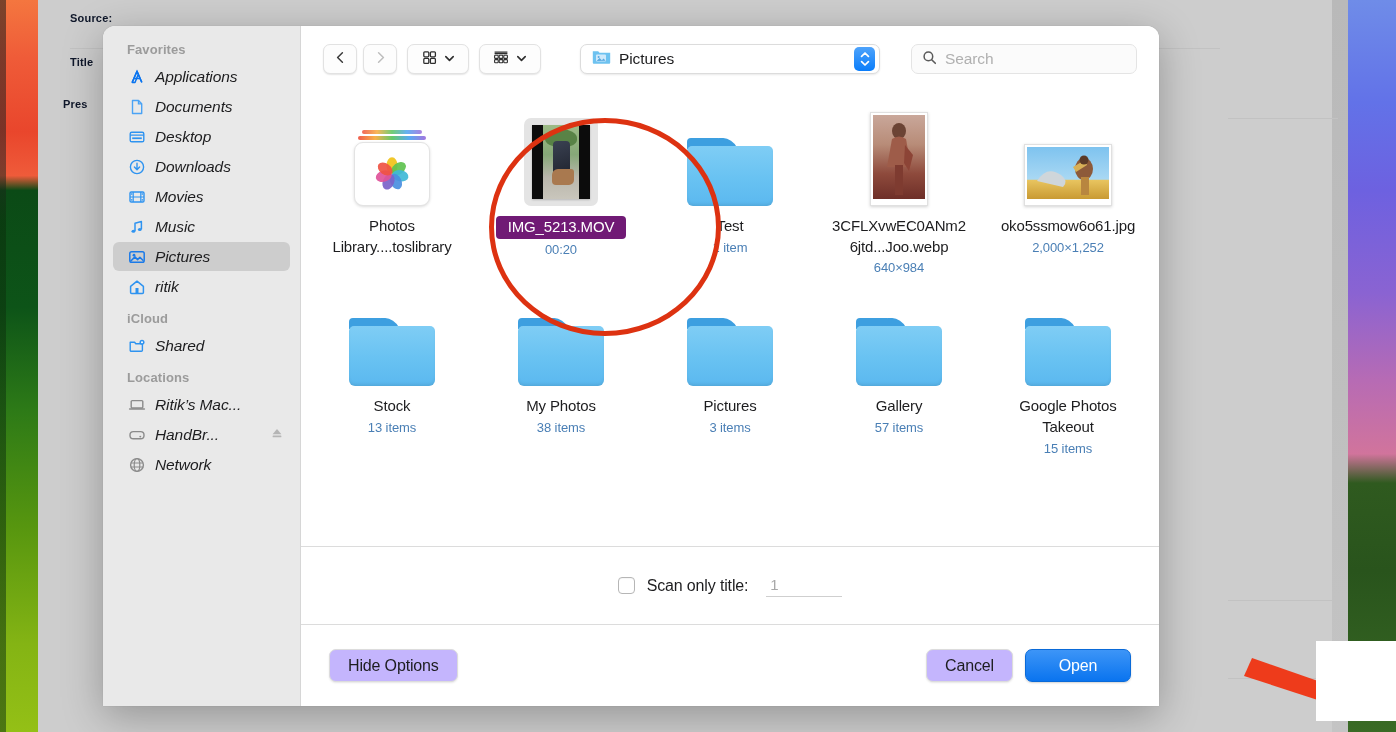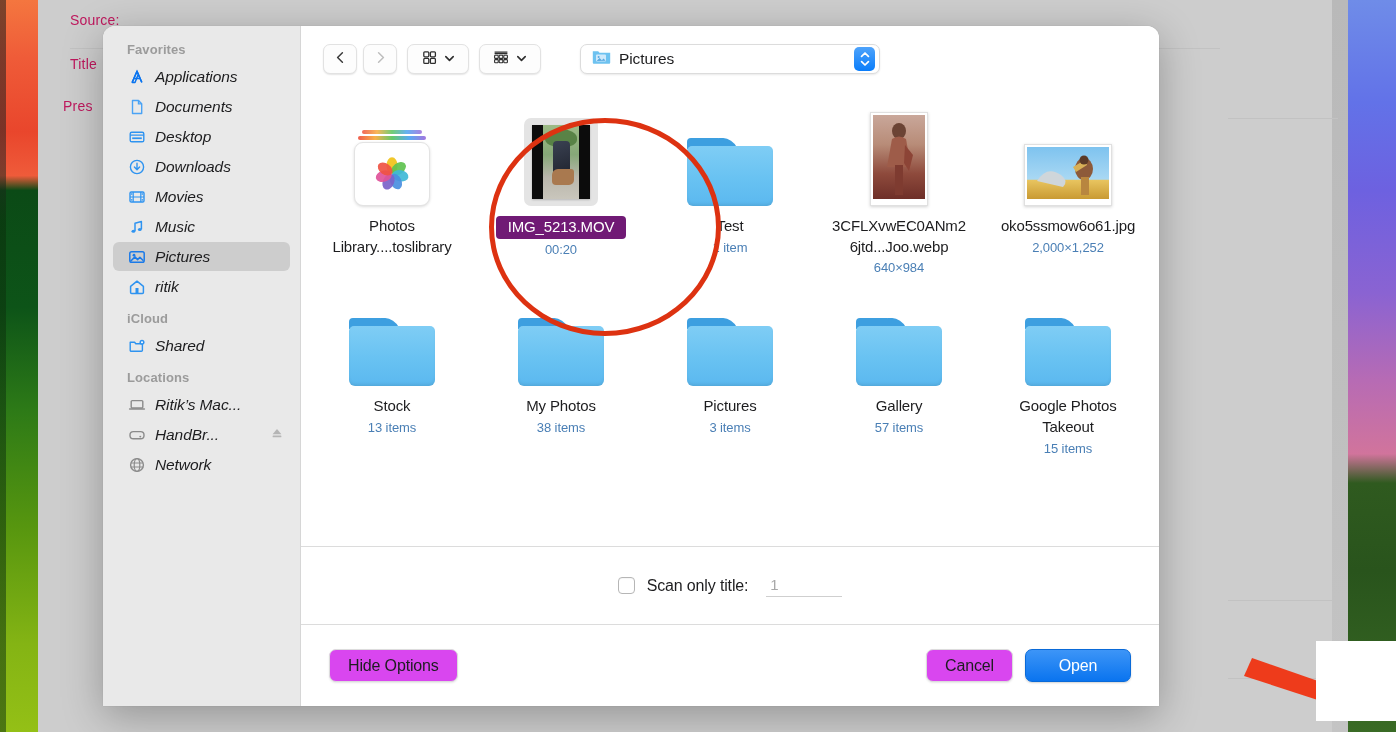--- a/index.html
+++ b/index.html
@@ -34,22 +34,23 @@
     background: linear-gradient(180deg,#b9b9b9,#c4c4c4);
   }
 
   
   .bg-app {
     position: absolute; left: 38px; top: 0; right: 64px; bottom: 0;
     background: #cdcdcd;
   }
   .bg-label {
     position: absolute;
-    font-size: 14px; color: #be185d; letter-spacing: .2px;
+    font-size: 11px; color: #0f172a; letter-spacing: .2px;
     white-space: nowrap;
+    font-weight: bold;
   }
   .bg-line {
     position:absolute; height:1px; background:#c2c2c2;
   }
 
   
   .dialog {
     position: absolute; left: 103px; top: 26px;
     width: 1056px; height: 680px;
     background: #ffffff;
@@ -271,21 +272,21 @@
 
   .footer {
     height: 82px; flex: 0 0 82px;
     border-top: 1px solid #dcdcdc;
     display: flex; align-items: center;
     padding: 0 28px; gap: 12px;
   }
   .btn {
     font-size: 16px; font-family: inherit;
     border-radius: 7px; height: 33px; padding: 0 18px;
-    border: 1px solid #dcdcdc; background: #d946ef; color: #1d1d1f;
+    border: 1px solid #dcdcdc; background: #c4b5fd; color: #1d1d1f;
     box-shadow: 0 1px 2px rgba(0,0,0,.10);
     cursor: default; letter-spacing: -.15px;
   }
   .btn.primary {
     background: linear-gradient(180deg,#3d95f7,#0a74ef);
     border-color: #0a6ad8; color: #fff; min-width: 106px;
     box-shadow: 0 1px 2px rgba(0,0,0,.18);
   }
   .spacer { flex: 1; }
 
@@ -544,20 +545,29 @@
             <svg width="10" height="6" viewBox="0 0 10 6">
                 <path d="M1.6 4.4 L5 1 L8.4 4.4" fill="none" stroke="#fff" stroke-width="1.7" stroke-linecap="round" stroke-linejoin="round"></path>
               </svg>
             <svg width="10" height="6" viewBox="0 0 10 6">
                 <path d="M1.6 1.6 L5 5 L8.4 1.6" fill="none" stroke="#fff" stroke-width="1.7" stroke-linecap="round" stroke-linejoin="round"></path>
               </svg>
           </span>
         </div>
       </div>
 
+      <div class="search">
+        <span>
+          <svg width="15" height="15" viewBox="0 0 15 15">
+              <circle cx="6.4" cy="6.4" r="4.3" fill="none" stroke="#5a5a5a" stroke-width="1.5"></circle>
+              <path d="M9.7 9.7 L13.3 13.3" stroke="#5a5a5a" stroke-width="1.6" stroke-linecap="round"></path>
+            </svg>
+        </span>
+        <input type="text" placeholder="Search" style="">
+      </div>
     </div>
 
     <div class="filegrid">
 
       <div class="file">
         <div class="thumb">
           <div class="photolib">
             <div class="s s1"></div>
               <div class="s s2"></div>
             <div class="card">

